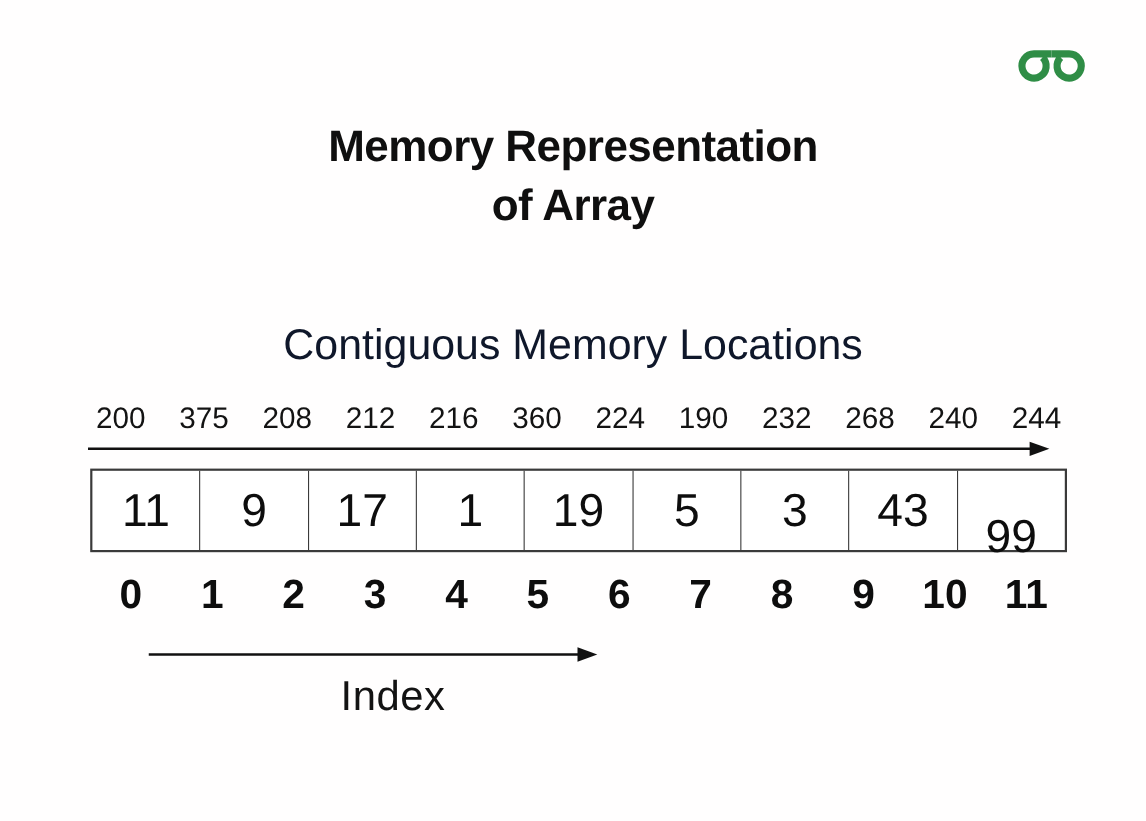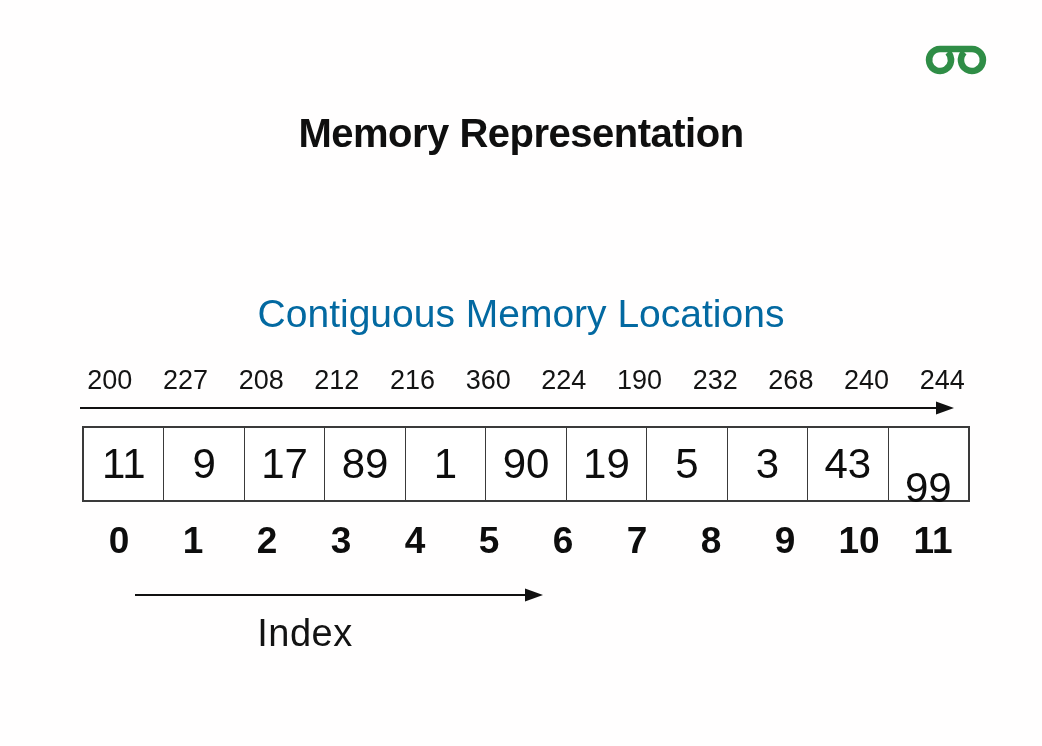--- a/index.html
+++ b/index.html
@@ -31,21 +31,21 @@
     color: #0f0f0f;
   }
   .subtitle {
     position: absolute;
     top: 292px;
     left: 0;
     width: 100%;
     text-align: center;
     font-size: 39px;
     font-weight: 400;
-    color: #0369a1;
+    color: #0f172a;
   }
   .address-row {
     position: absolute;
     top: 365px;
     left: 82px;
     width: 888px;
     display: flex;
     gap: 20px;
   }
   .addr {
@@ -98,46 +98,47 @@
   .index-arrow {
     position: absolute;
     top: 587px;
     left: 135px;
   }
   .index-label {
     position: absolute;
     top: 612px;
     left: 205px;
     width: 200px;
-    text-align: center;
+    text-align: right;
     font-size: 38px;
     font-weight: 400;
     letter-spacing: 0.5px;
     color: #131313;
   }
 </style>
 </head>
 <body>
 
 <div class="canvas">
 
   <svg class="logo" width="66" height="38" viewBox="0 0 66 38">
     <path d="M 33 11 L 17 11 A 11 11 0 1 0 24.8 14.2" fill="none" stroke-width="6.5" stroke="#2f8d46"></path>
     <path d="M 33 11 L 49 11 A 11 11 0 1 1 41.2 14.2" fill="none" stroke-width="6.5" stroke="#2f8d46"></path>
   </svg>
 
   <div class="title">
     <div>Memory Representation</div>
+    <div>of Array</div>
   </div>
 
   <div class="subtitle">Contiguous Memory Locations</div>
 
   <div class="address-row" id="address-row">
       <div class="addr">200</div>
-      <div class="addr">227</div>
+      <div class="addr">375</div>
       <div class="addr">208</div>
       <div class="addr">212</div>
       <div class="addr">216</div>
       <div class="addr">360</div>
       <div class="addr">224</div>
       <div class="addr">190</div>
       <div class="addr">232</div>
       <div class="addr">268</div>
       <div class="addr">240</div>
       <div class="addr">244</div>
@@ -145,23 +146,21 @@
 
   <svg class="addr-arrow" width="878" height="16">
     <line x1="0" y1="8" x2="858" y2="8" stroke="#111111" stroke-width="2.2"></line>
     <polygon points="856,1.5 856,14.5 874,8" fill="#111111"></polygon>
   </svg>
 
   <div class="array-table" id="array-table">
       <div class="cell">11</div>
       <div class="cell">9</div>
       <div class="cell">17</div>
-      <div class="cell">89</div>
       <div class="cell">1</div>
-      <div class="cell">90</div>
       <div class="cell">19</div>
       <div class="cell">5</div>
       <div class="cell">3</div>
       <div class="cell">43</div>
       <div class="cell">99</div>
     </div>
 
   <div class="index-row" id="index-row">
       <div class="idx">0</div>
       <div class="idx">1</div>

